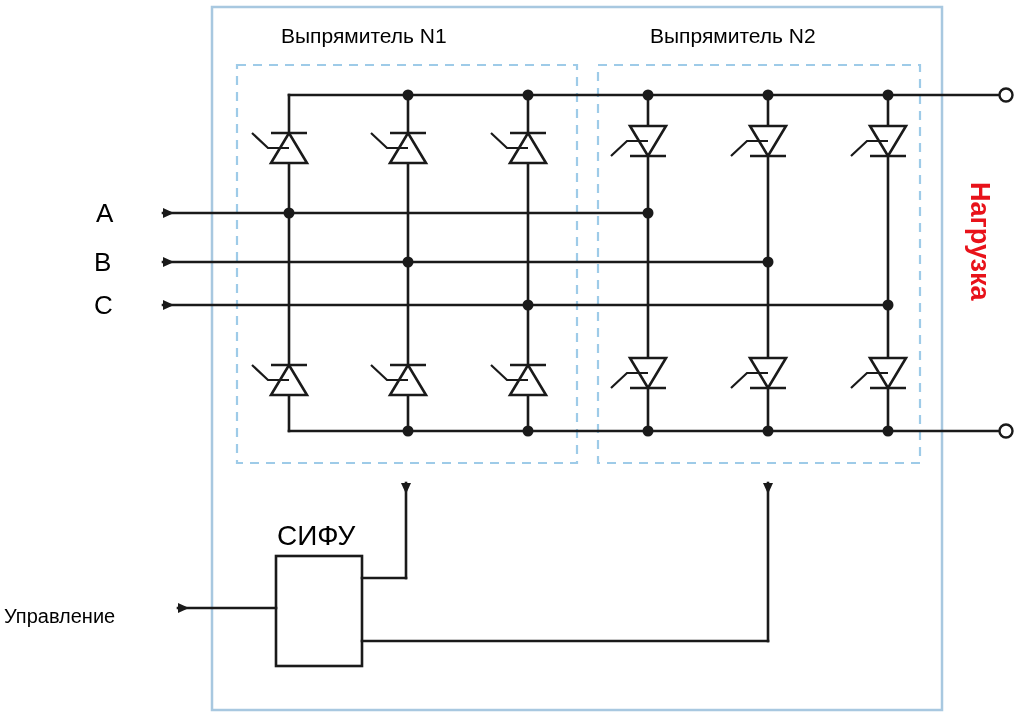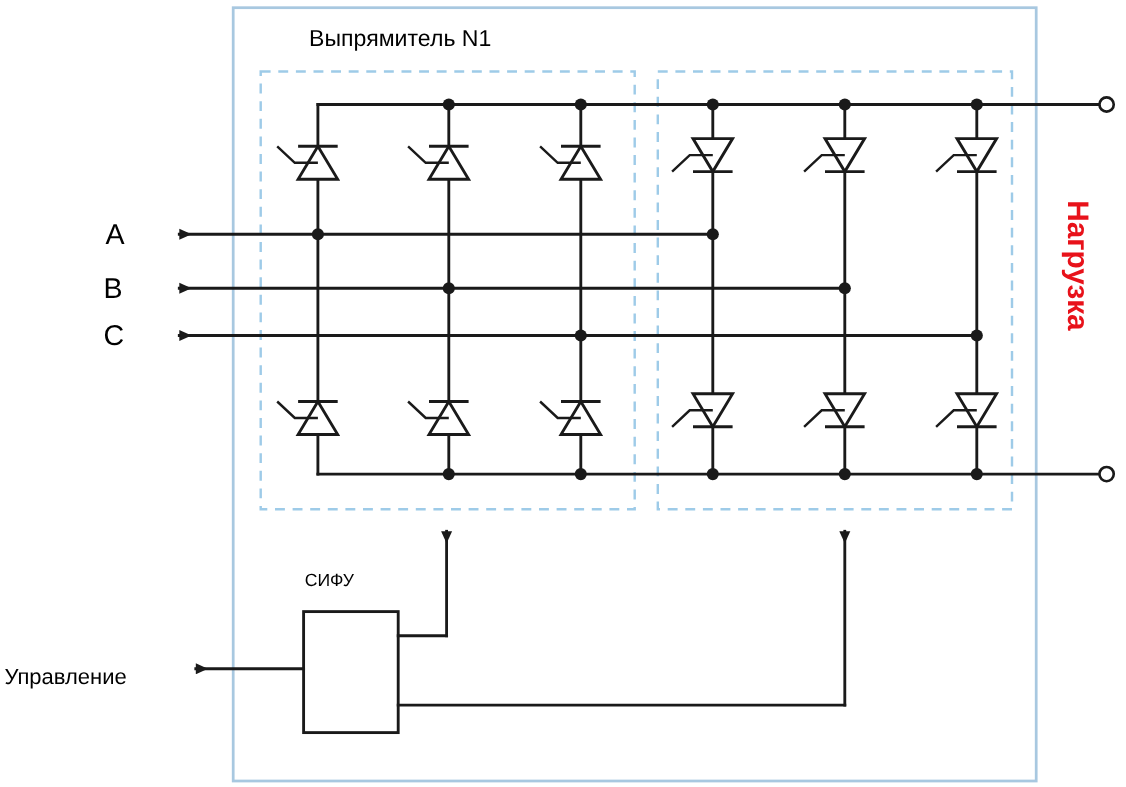--- a/index.html
+++ b/index.html
@@ -30,21 +30,21 @@
     font-family: "Liberation Sans", sans-serif;
     white-space: nowrap;
   }
   .lbl-title {
     font-size: 21px;
   }
   .lbl-phase {
     font-size: 26px;
   }
   .lbl-block {
-    font-size: 16px;
+    font-size: 28px;
   }
   .lbl-ctrl {
     font-size: 20px;
   }
   .lbl-load {
     font-size: 27px;
     color: #e8121a;
     font-weight: bold;
     transform: rotate(90deg);
     transform-origin: left top;
@@ -192,20 +192,21 @@
       <circle cx="768" cy="262" r="5.5"></circle>
       <circle cx="528" cy="305" r="5.5"></circle>
       <circle cx="888" cy="305" r="5.5"></circle>
     </g>
 
     <circle cx="1006" cy="95" r="6.5" fill="#ffffff" stroke="#1a1a1a" stroke-width="2.4"></circle>
     <circle cx="1006" cy="431" r="6.5" fill="#ffffff" stroke="#1a1a1a" stroke-width="2.4"></circle>
   </svg>
 
   <div class="lbl lbl-title" style="left:281px; top:24px;">Выпрямитель N1</div>
+  <div class="lbl lbl-title" style="left:650px; top:24px;">Выпрямитель N2</div>
 
   <div class="lbl lbl-phase" style="left:96px; top:198px;">A</div>
   <div class="lbl lbl-phase" style="left:94px; top:247px;">B</div>
   <div class="lbl lbl-phase" style="left:94px; top:290px;">C</div>
 
   <div class="lbl lbl-block" style="left:277px; top:520px;">СИФУ</div>
 
   <div class="lbl lbl-ctrl" style="left:4px; top:605px;">Управление</div>
 
   <div class="lbl lbl-load" style="left:995px; top:182px;">Нагрузка</div>

